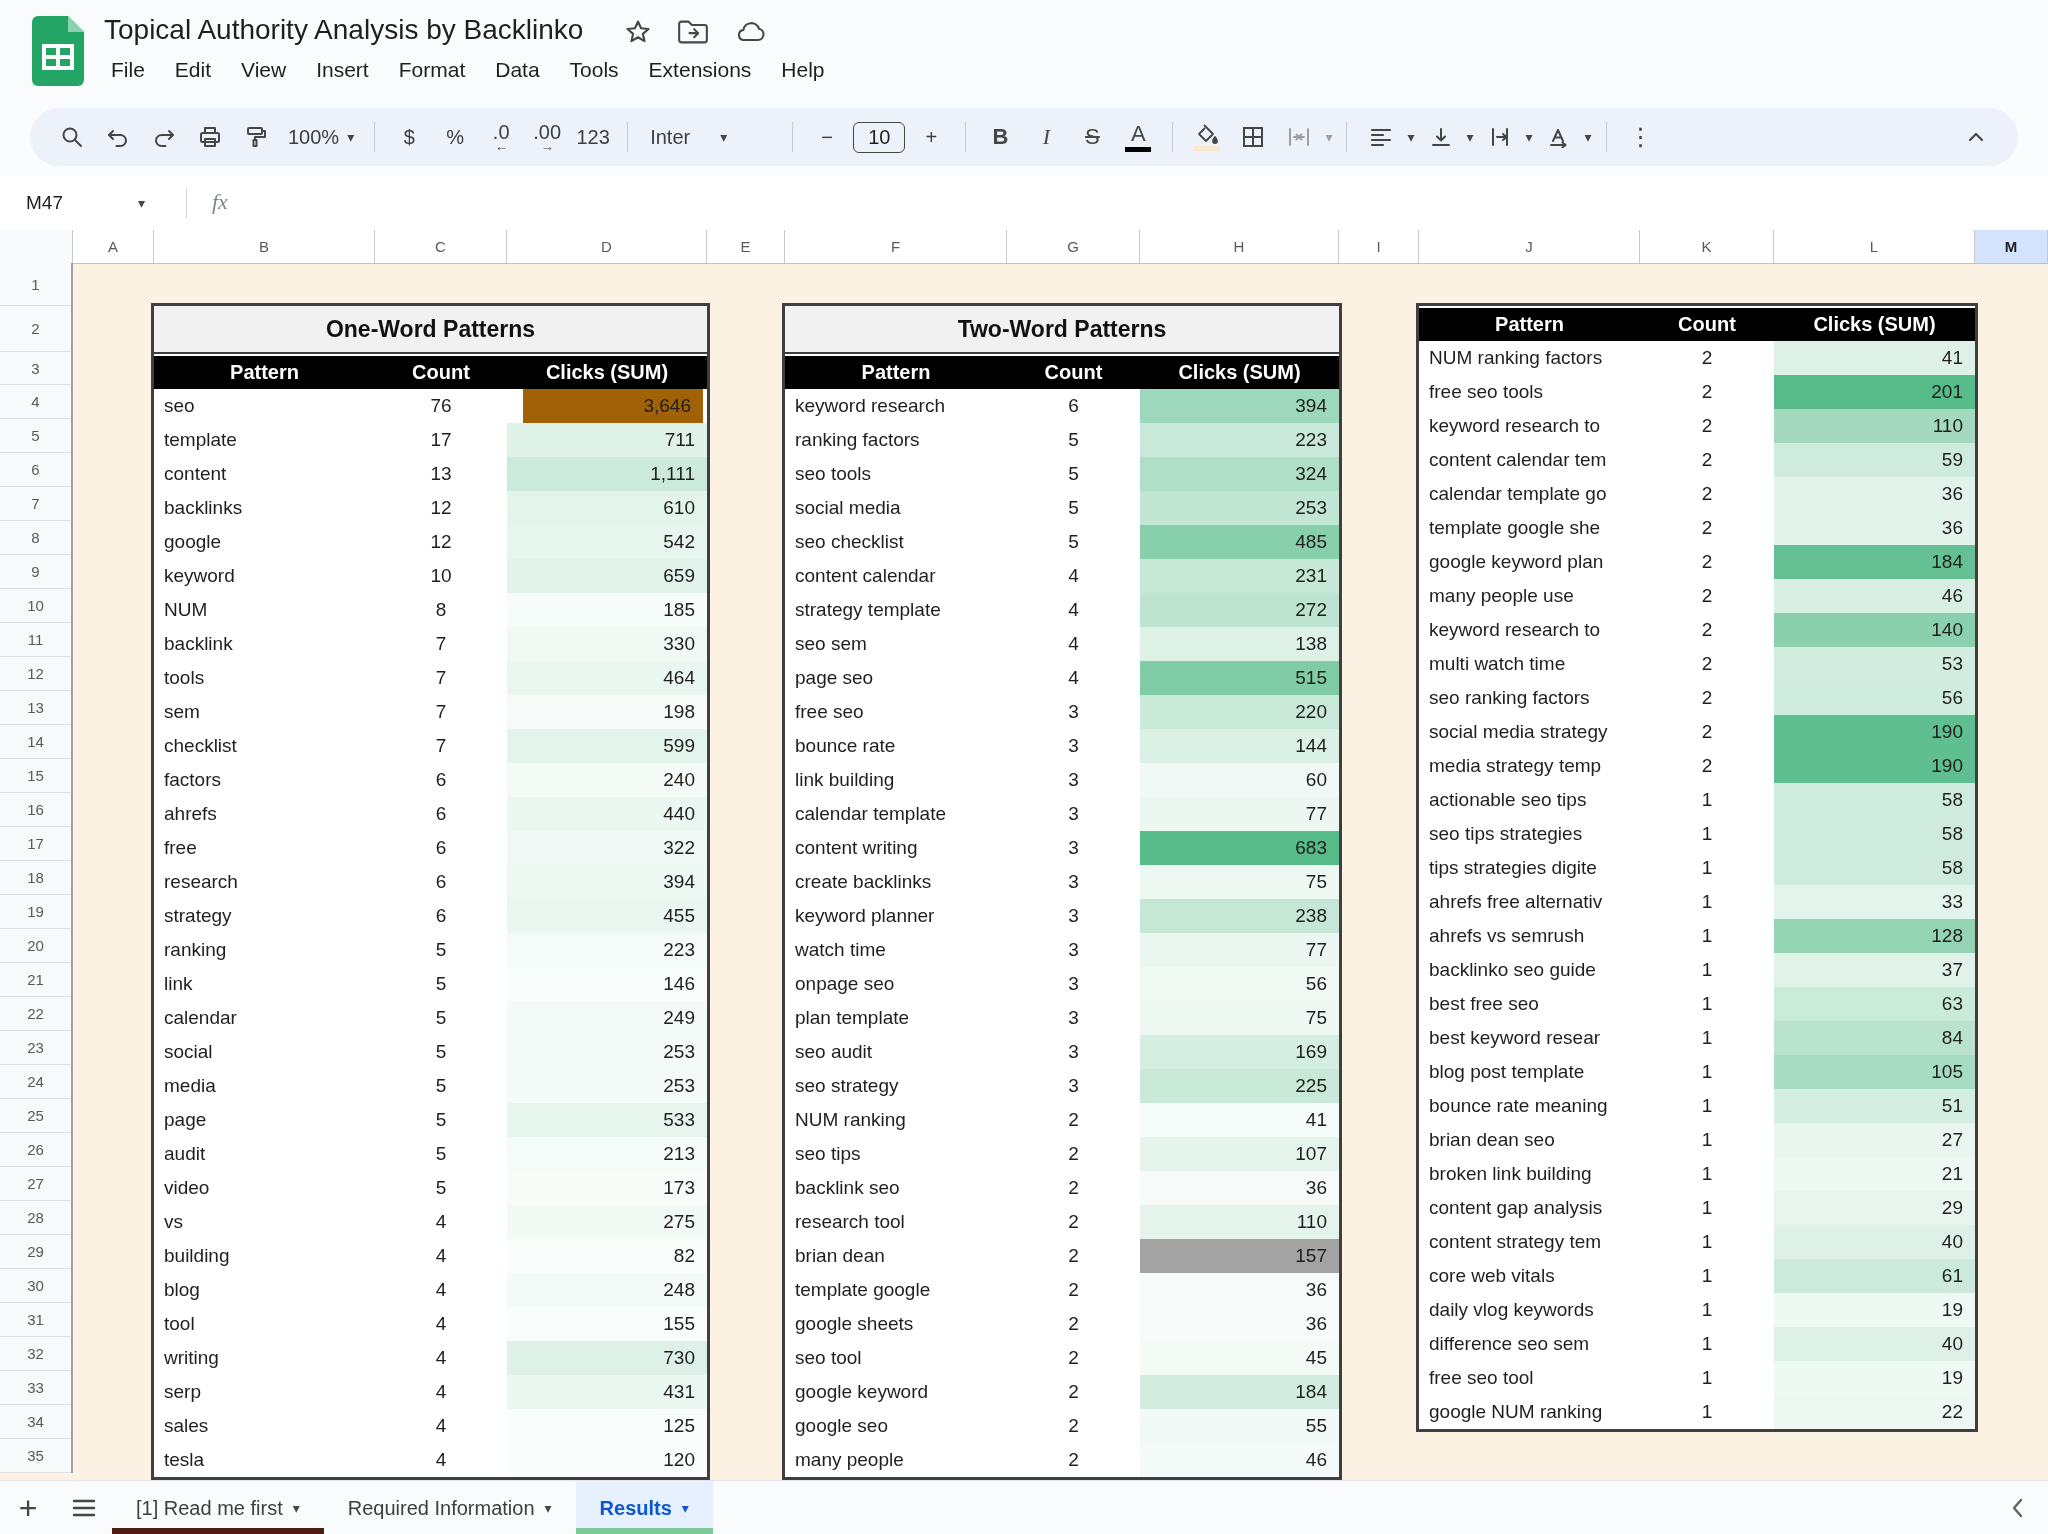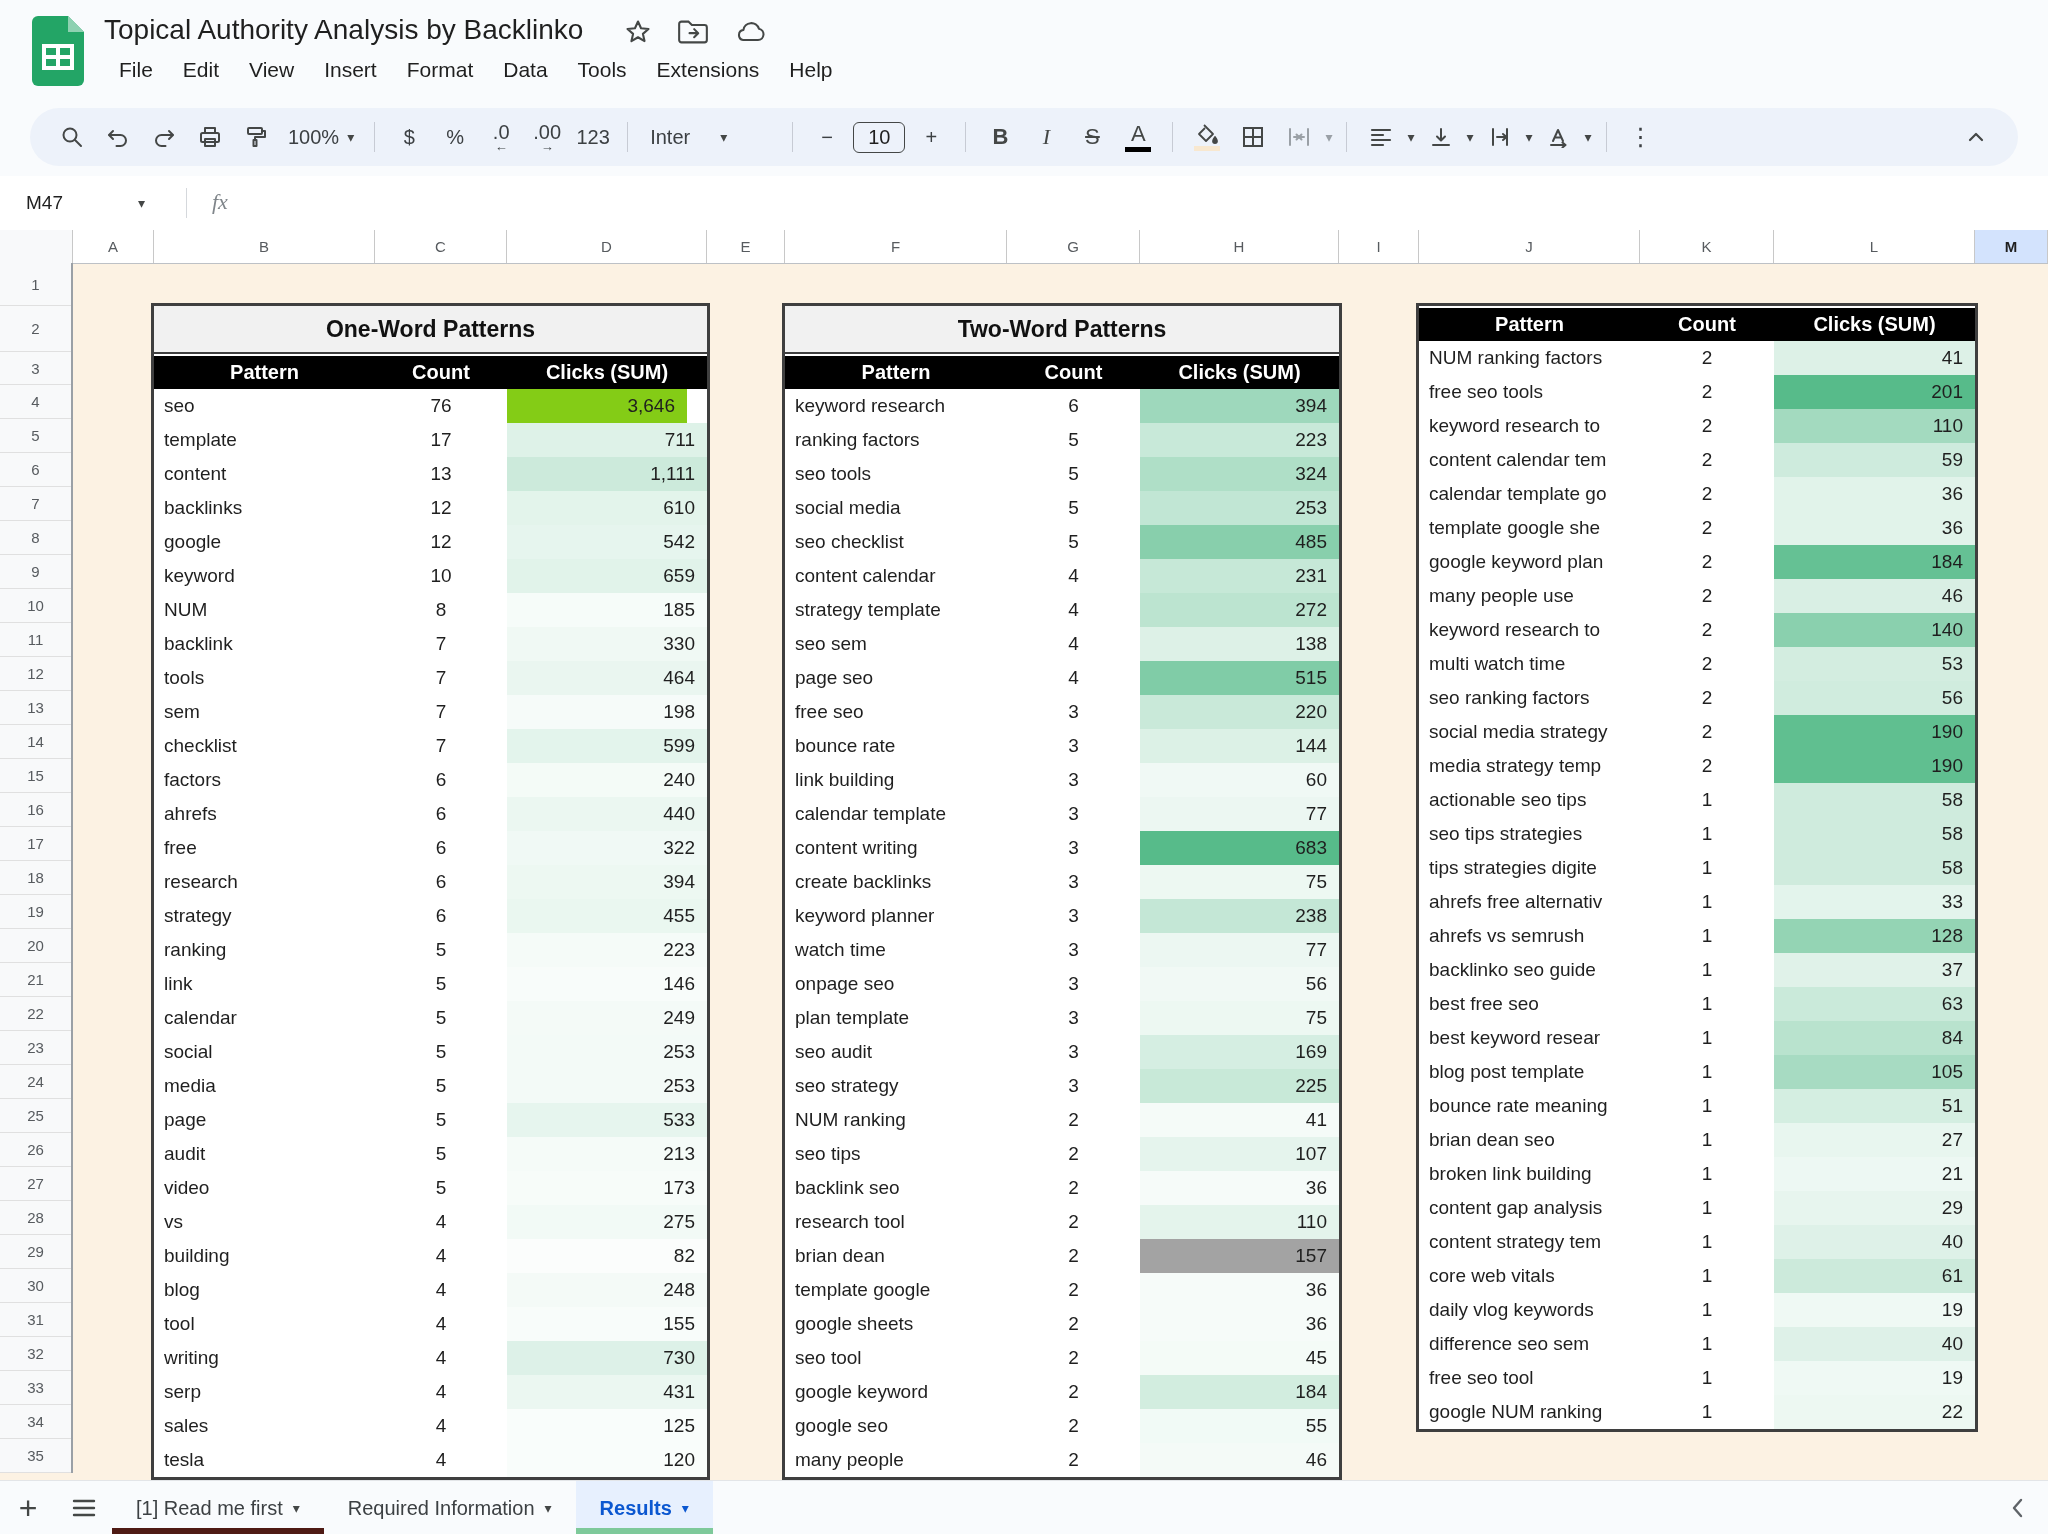--- a/index.html
+++ b/index.html
@@ -6,21 +6,21 @@
   body{
     width:2048px;height:1534px;overflow:hidden;position:relative;
     font-family:"Liberation Sans",sans-serif;background:#f9fbfd;color:#202124;
   }
   svg{display:block}
   
   .topbar{position:absolute;left:0;top:0;width:2048px;height:108px;background:#f9fbfd;}
   .logo{position:absolute;left:32px;top:16px;}
   .doc-title{position:absolute;left:104px;top:14px;font-size:28px;color:#1f1f1f;white-space:nowrap;}
   .title-icons{position:absolute;left:624px;top:18px;display:flex;gap:26px;align-items:center;color:#444746;}
-  .menubar{position:absolute;left:104px;top:52px;display:flex;}
+  .menubar{position:absolute;left:96px;top:52px;display:flex;}
   .menu-item{font-size:21px;color:#1f1f1f;padding:6px 15px;border-radius:14px;}
   
   .toolbar{position:absolute;left:30px;top:108px;width:1988px;height:58px;background:#edf2fa;border-radius:29px;
            display:flex;align-items:center;padding:0 22px;box-sizing:border-box;gap:6px;color:#444746;}
   .tbi{min-width:40px;height:40px;display:flex;align-items:center;justify-content:center;border-radius:8px;flex:0 0 auto;}
   .tbtxt{font-size:20px;color:#3c4043;}
   .sep{width:1px;height:30px;background:#c7cbd4;margin:0 8px;flex:0 0 auto;}
   .caret{font-size:14px;color:#444746;line-height:1;}
   .zoom-ctl{display:flex;align-items:center;gap:8px;padding:0 6px;}
   .fontname{display:flex;align-items:center;gap:30px;padding:0 8px;min-width:120px;}
@@ -324,21 +324,21 @@
       <div class="ptable" style="left: 151px; top: 73px; width: 553px;">
         <div class="ptitle">One-Word Patterns</div>
         <div class="phead">
           <div class="hc" style="width: 221px;">Pattern</div>
           <div class="hc" style="width: 132px;">Count</div>
           <div class="hc" style="width: 200px;">Clicks (SUM)</div>
         </div>
         <div class="prow">
           <div class="pc pattern" style="width: 221px;">seo</div>
           <div class="pc count" style="width: 132px;">76</div>
-          <div class="pc clicks" style="width: 180px; background: #84cc16;">3,646</div>
+          <div class="pc clicks" style="width: 180px; background: #a16207; margin-left: 16px;">3,646</div>
         </div>
         <div class="prow">
           <div class="pc pattern" style="width: 221px;">template</div>
           <div class="pc count" style="width: 132px;">17</div>
           <div class="pc clicks" style="width: 200px; background: rgb(222, 242, 232);">711</div>
         </div>
         <div class="prow">
           <div class="pc pattern" style="width: 221px;">content</div>
           <div class="pc count" style="width: 132px;">13</div>
           <div class="pc clicks" style="width: 200px; background: rgb(204, 234, 219);">1,111</div>

